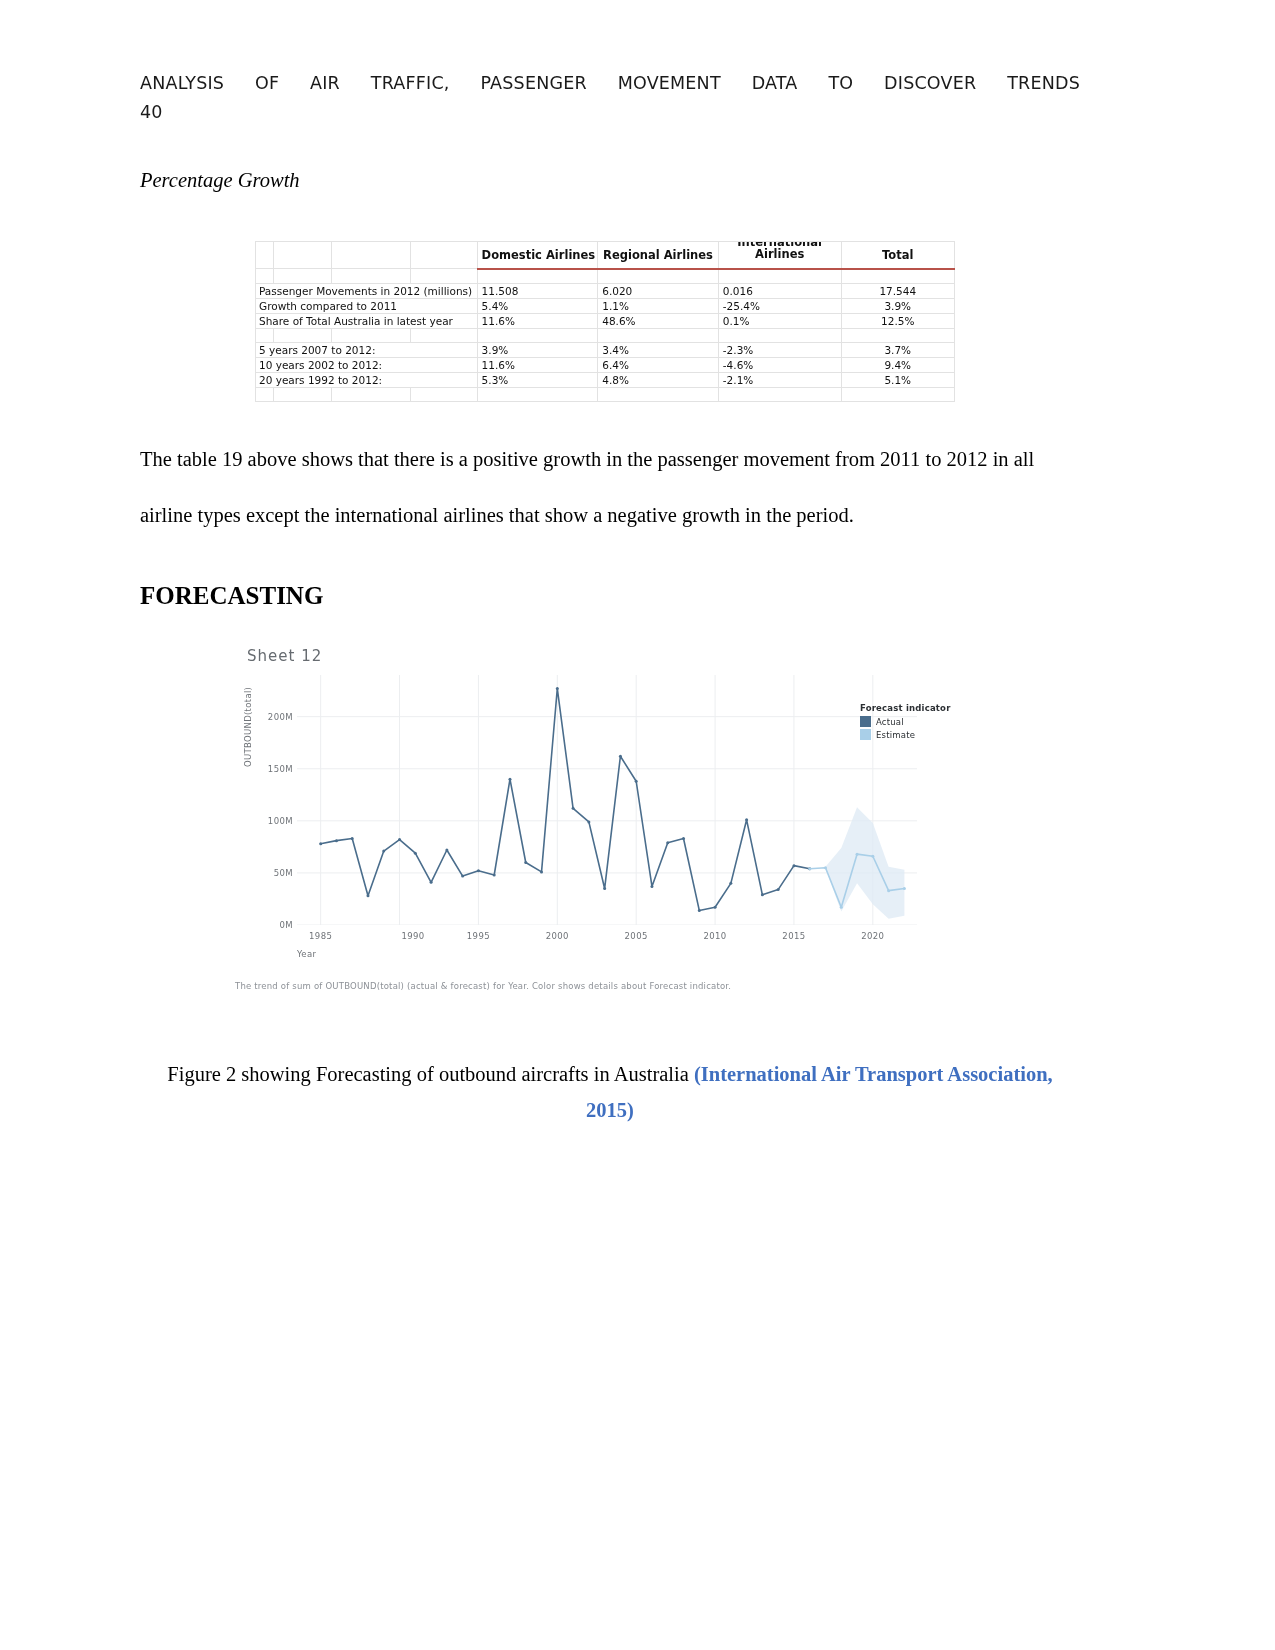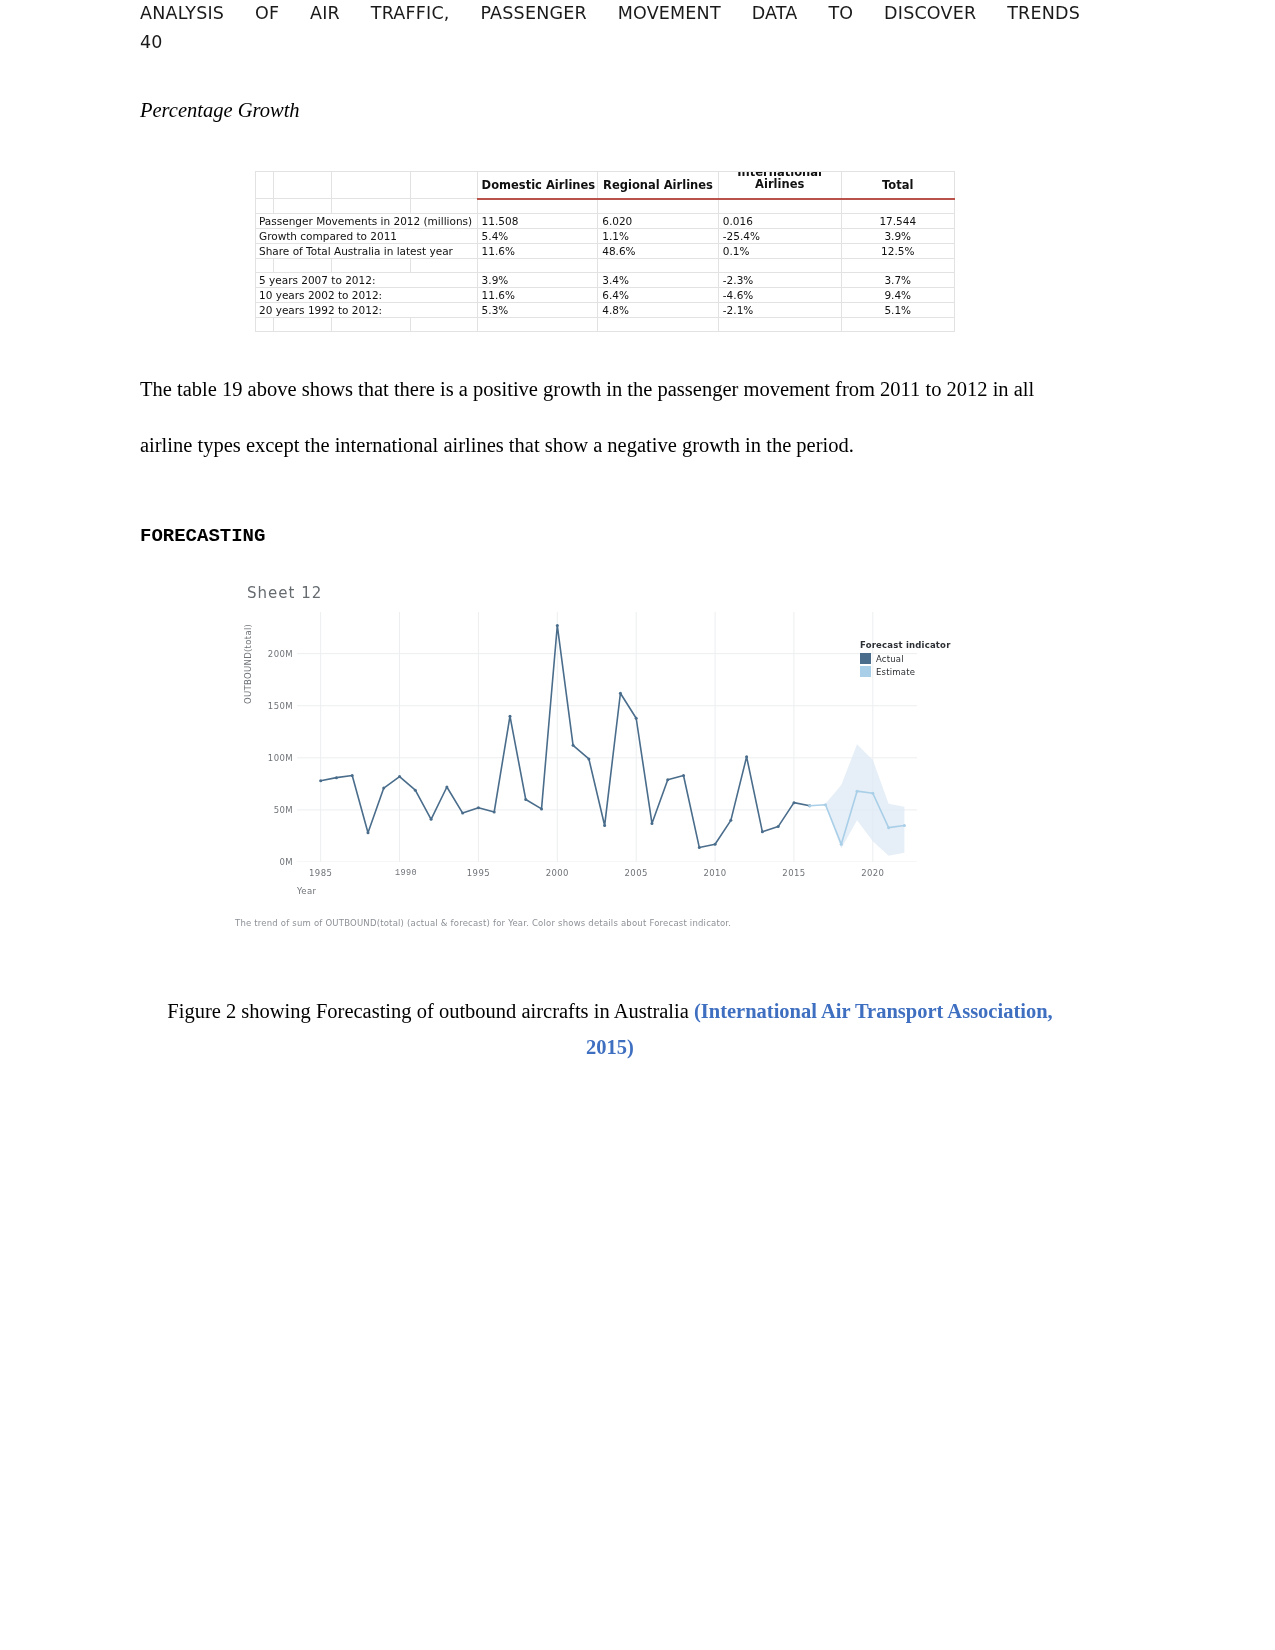--- a/index.html
+++ b/index.html
@@ -27,20 +27,21 @@
     width: 940px;
   }
 
   
   .doc-header {
     font-family: "DejaVu Sans", sans-serif;
     font-size: 17.5px;
     line-height: 1.55;
     letter-spacing: 0.2px;
     color: #1a1a1a;
+    padding-top: 70px;
   }
   .doc-header .hdr-line {
     display: flex;
     justify-content: space-between;
     width: 100%;
     white-space: nowrap;
   }
   .doc-header .pagenum {
     display: block;
     margin-top: 2px;
@@ -56,25 +57,24 @@
   }
 
   .subhead-italic {
     font-size: 20.5px;
     font-style: italic;
     line-height: 1.2;
     margin-top: 42px;
   }
 
   .section-head {
-    font-size: 19px;
+    font-size: 25px;
     font-weight: bold;
     line-height: 1.2;
-    margin-top: 52px;
-    font-family: Liberation Mono, monospace;
+    margin-top: 38px;
   }
 
   
   .table-wrap {
     margin-top: 48px;
     margin-left: 115px;
     width: 700px;
   }
   table.xl {
     border-collapse: collapse;
@@ -466,21 +466,21 @@
               <circle cx="528.4987277353696" cy="192.70833333333334" r="1.5" fill="#a9cfe8"></circle>
               <circle cx="544.274809160306" cy="232.29166666666666" r="1.5" fill="#a9cfe8"></circle>
               <circle cx="560.0508905852423" cy="179.16666666666669" r="1.5" fill="#a9cfe8"></circle>
               <circle cx="575.8269720101788" cy="181.25" r="1.5" fill="#a9cfe8"></circle>
               <circle cx="591.6030534351152" cy="215.625" r="1.5" fill="#a9cfe8"></circle>
               <circle cx="607.3791348600516" cy="213.54166666666666" r="1.5" fill="#a9cfe8"></circle>
             </svg>
         </div>
         <div class="xtick-row">
             <div class="xtick" style="left: 23.6641px;">1985</div>
-            <div class="xtick" style="left: 109px; font-family: Liberation Mono, monospace;">1990</div>
+            <div class="xtick" style="left: 116px;">1990</div>
             <div class="xtick" style="left: 181.425px;">1995</div>
             <div class="xtick" style="left: 260.305px;">2000</div>
             <div class="xtick" style="left: 339.186px;">2005</div>
             <div class="xtick" style="left: 418.066px;">2010</div>
             <div class="xtick" style="left: 496.947px;">2015</div>
             <div class="xtick" style="left: 575.827px; text-align: center;">2020</div>
           </div>
         <div class="xaxis-label">Year</div>
 
         <div class="legend">

